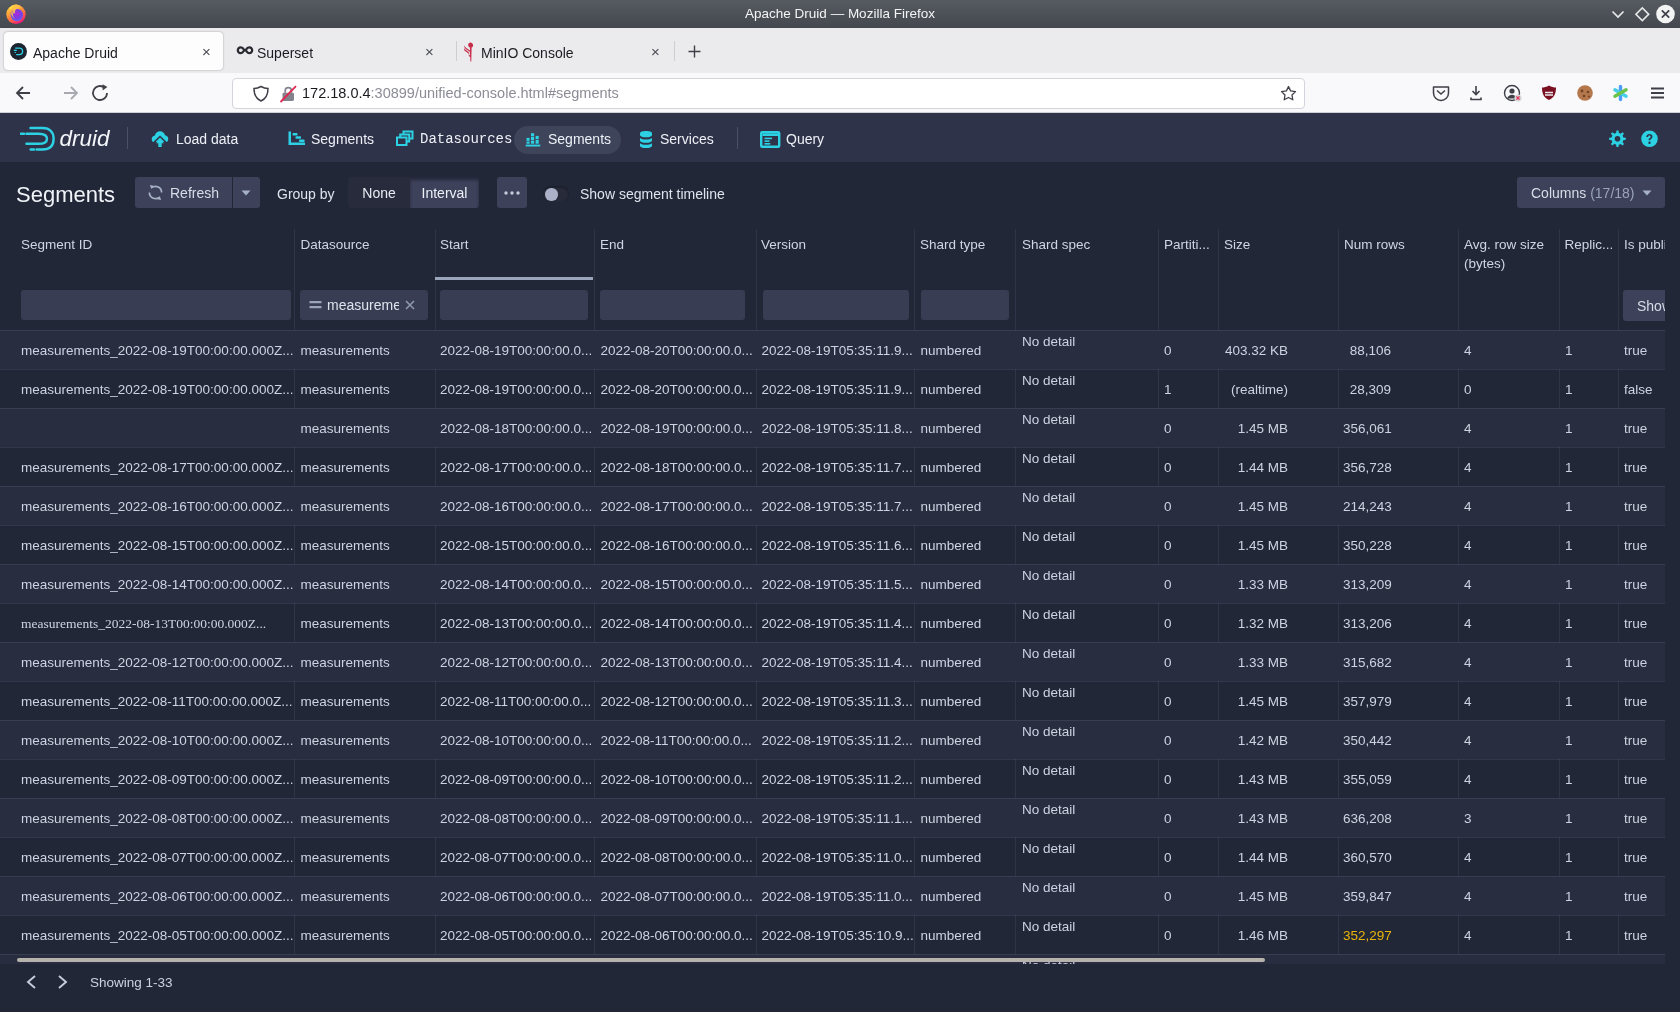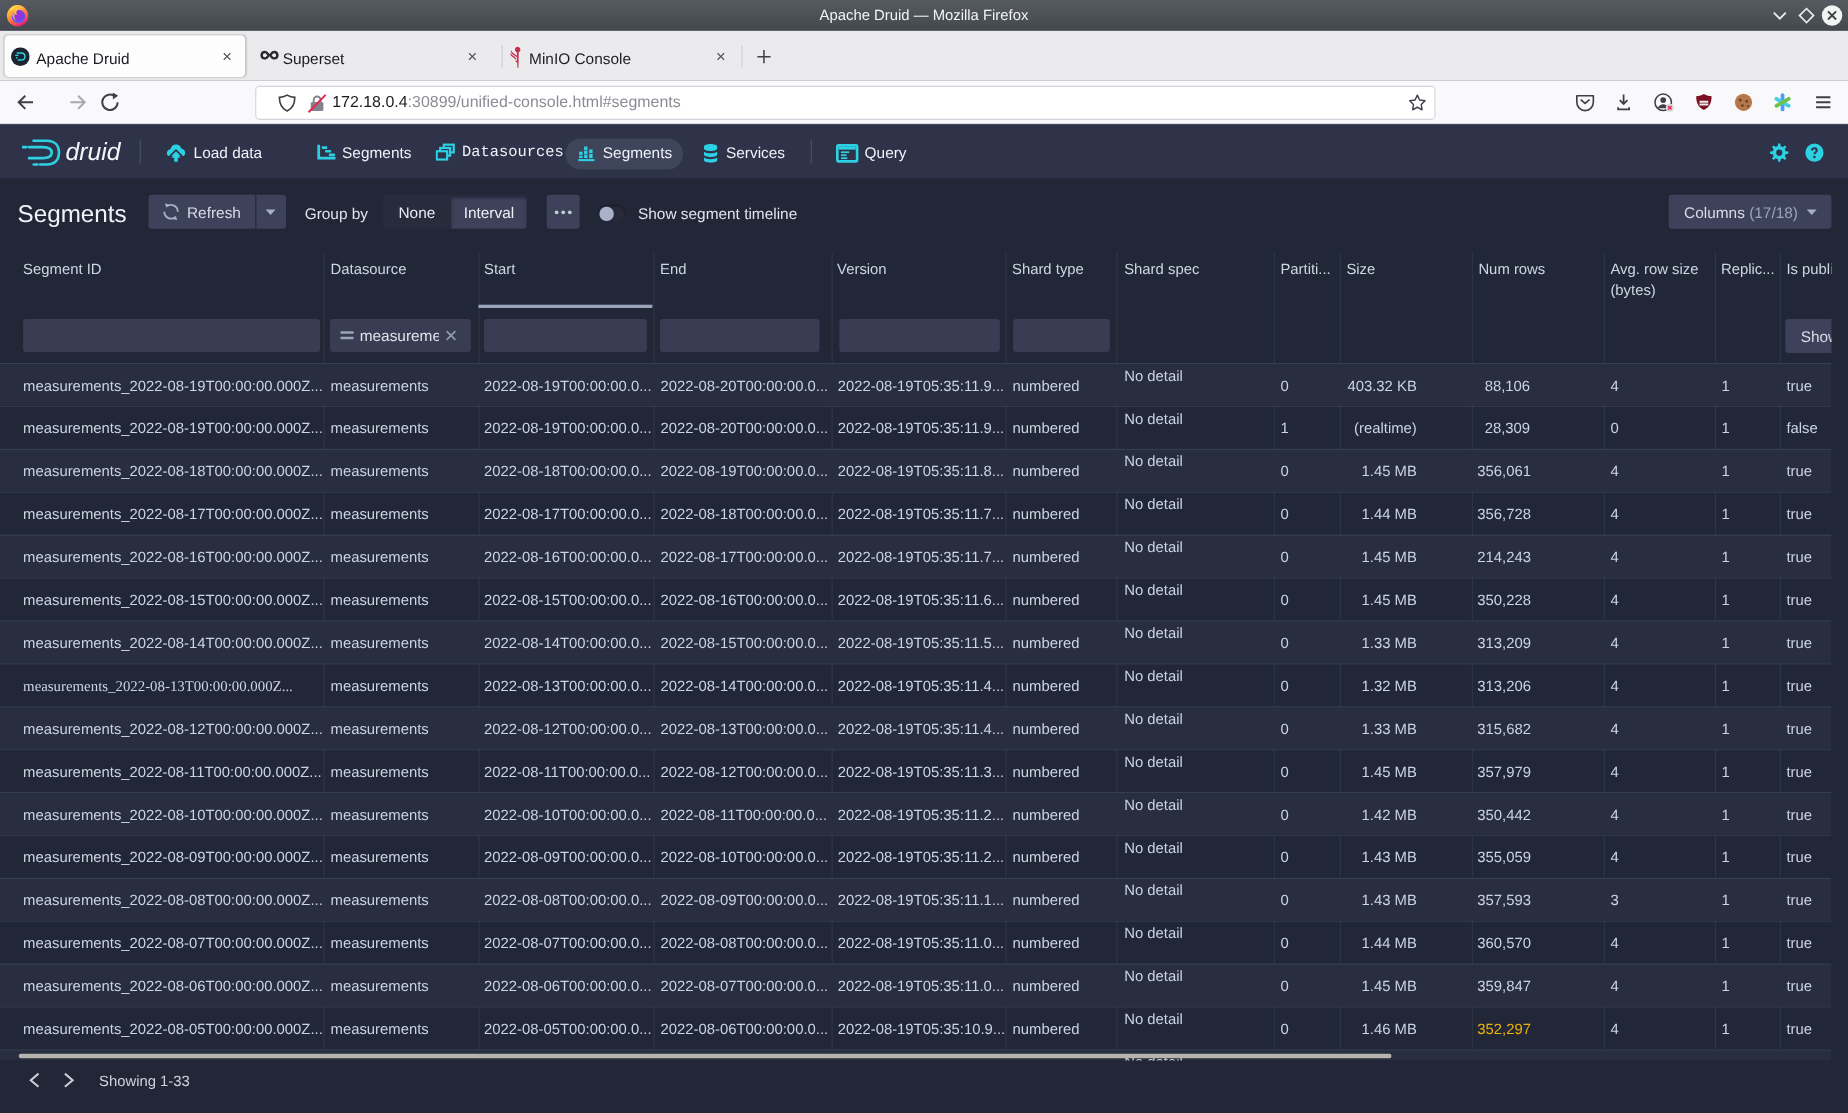--- a/index.html
+++ b/index.html
@@ -278,21 +278,20 @@
 <div class="abs" style="left:761.5px;top:141px;height:39px;line-height:39px;font-size:13.5px;color:#ccd3e2;white-space:nowrap;">2022-08-19T05:35:11.9...</div>
 <div class="abs" style="left:920.5px;top:141px;height:39px;line-height:39px;font-size:13.5px;color:#ccd3e2;white-space:nowrap;">numbered</div>
 <div class="abs" style="left:1164px;top:141px;height:39px;line-height:39px;font-size:13.5px;color:#ccd3e2;white-space:nowrap;">1</div>
 <div class="abs" style="left:1464px;top:141px;height:39px;line-height:39px;font-size:13.5px;color:#ccd3e2;white-space:nowrap;">0</div>
 <div class="abs" style="left:1565px;top:141px;height:39px;line-height:39px;font-size:13.5px;color:#ccd3e2;white-space:nowrap;">1</div>
 <div class="abs" style="left:1624px;top:141px;height:39px;line-height:39px;font-size:13.5px;color:#ccd3e2;white-space:nowrap;">false</div>
 <div class="abs" style="left:1224px;top:141px;width:64px;text-align:right;height:39px;line-height:39px;font-size:13.5px;color:#ccd3e2;">(realtime)</div>
 <div class="abs" style="left:1343px;top:141px;width:48px;text-align:right;height:39px;line-height:39px;font-size:13.5px;color:#ccd3e2;">28,309</div>
 <div class="abs" style="left:1022px;top:144px;font-size:13.5px;color:#ccd3e2;">No detail</div>
 <div class="abs" style="left:0;top:179px;width:1665px;height:39px;background:#282d3f;border-top:1px solid rgba(160,175,210,0.13);"></div>
-<div class="abs" style="left:21px;top:180px;height:39px;line-height:39px;font-size:13.5px;color:#ccd3e2;white-space:nowrap;">measurements_2022-08-18T00:00:00.000Z...</div>
 <div class="abs" style="left:300.5px;top:180px;height:39px;line-height:39px;font-size:13.5px;color:#ccd3e2;white-space:nowrap;">measurements</div>
 <div class="abs" style="left:440px;top:180px;height:39px;line-height:39px;font-size:13.5px;color:#ccd3e2;white-space:nowrap;">2022-08-18T00:00:00.0...</div>
 <div class="abs" style="left:600.5px;top:180px;height:39px;line-height:39px;font-size:13.5px;color:#ccd3e2;white-space:nowrap;">2022-08-19T00:00:00.0...</div>
 <div class="abs" style="left:761.5px;top:180px;height:39px;line-height:39px;font-size:13.5px;color:#ccd3e2;white-space:nowrap;">2022-08-19T05:35:11.8...</div>
 <div class="abs" style="left:920.5px;top:180px;height:39px;line-height:39px;font-size:13.5px;color:#ccd3e2;white-space:nowrap;">numbered</div>
 <div class="abs" style="left:1164px;top:180px;height:39px;line-height:39px;font-size:13.5px;color:#ccd3e2;white-space:nowrap;">0</div>
 <div class="abs" style="left:1464px;top:180px;height:39px;line-height:39px;font-size:13.5px;color:#ccd3e2;white-space:nowrap;">4</div>
 <div class="abs" style="left:1565px;top:180px;height:39px;line-height:39px;font-size:13.5px;color:#ccd3e2;white-space:nowrap;">1</div>
 <div class="abs" style="left:1624px;top:180px;height:39px;line-height:39px;font-size:13.5px;color:#ccd3e2;white-space:nowrap;">true</div>
 <div class="abs" style="left:1224px;top:180px;width:64px;text-align:right;height:39px;line-height:39px;font-size:13.5px;color:#ccd3e2;">1.45 MB</div>
@@ -429,21 +428,21 @@
 <div class="abs" style="left:300.5px;top:570px;height:39px;line-height:39px;font-size:13.5px;color:#ccd3e2;white-space:nowrap;">measurements</div>
 <div class="abs" style="left:440px;top:570px;height:39px;line-height:39px;font-size:13.5px;color:#ccd3e2;white-space:nowrap;">2022-08-08T00:00:00.0...</div>
 <div class="abs" style="left:600.5px;top:570px;height:39px;line-height:39px;font-size:13.5px;color:#ccd3e2;white-space:nowrap;">2022-08-09T00:00:00.0...</div>
 <div class="abs" style="left:761.5px;top:570px;height:39px;line-height:39px;font-size:13.5px;color:#ccd3e2;white-space:nowrap;">2022-08-19T05:35:11.1...</div>
 <div class="abs" style="left:920.5px;top:570px;height:39px;line-height:39px;font-size:13.5px;color:#ccd3e2;white-space:nowrap;">numbered</div>
 <div class="abs" style="left:1164px;top:570px;height:39px;line-height:39px;font-size:13.5px;color:#ccd3e2;white-space:nowrap;">0</div>
 <div class="abs" style="left:1464px;top:570px;height:39px;line-height:39px;font-size:13.5px;color:#ccd3e2;white-space:nowrap;">3</div>
 <div class="abs" style="left:1565px;top:570px;height:39px;line-height:39px;font-size:13.5px;color:#ccd3e2;white-space:nowrap;">1</div>
 <div class="abs" style="left:1624px;top:570px;height:39px;line-height:39px;font-size:13.5px;color:#ccd3e2;white-space:nowrap;">true</div>
 <div class="abs" style="left:1224px;top:570px;width:64px;text-align:right;height:39px;line-height:39px;font-size:13.5px;color:#ccd3e2;">1.43 MB</div>
-<div class="abs" style="left:1343px;top:570px;width:48px;text-align:right;height:39px;line-height:39px;font-size:13.5px;color:#ccd3e2;">357,593</div>
+<div class="abs" style="left:1343px;top:570px;width:48px;text-align:right;height:39px;line-height:39px;font-size:13.5px;color:#ccd3e2;">636,208</div>
 <div class="abs" style="left:1022px;top:573px;font-size:13.5px;color:#ccd3e2;">No detail</div>
 <div class="abs" style="left:0;top:608px;width:1665px;height:39px;background:transparent;border-top:1px solid rgba(160,175,210,0.13);"></div>
 <div class="abs" style="left:21px;top:609px;height:39px;line-height:39px;font-size:13.5px;color:#ccd3e2;white-space:nowrap;">measurements_2022-08-07T00:00:00.000Z...</div>
 <div class="abs" style="left:300.5px;top:609px;height:39px;line-height:39px;font-size:13.5px;color:#ccd3e2;white-space:nowrap;">measurements</div>
 <div class="abs" style="left:440px;top:609px;height:39px;line-height:39px;font-size:13.5px;color:#ccd3e2;white-space:nowrap;">2022-08-07T00:00:00.0...</div>
 <div class="abs" style="left:600.5px;top:609px;height:39px;line-height:39px;font-size:13.5px;color:#ccd3e2;white-space:nowrap;">2022-08-08T00:00:00.0...</div>
 <div class="abs" style="left:761.5px;top:609px;height:39px;line-height:39px;font-size:13.5px;color:#ccd3e2;white-space:nowrap;">2022-08-19T05:35:11.0...</div>
 <div class="abs" style="left:920.5px;top:609px;height:39px;line-height:39px;font-size:13.5px;color:#ccd3e2;white-space:nowrap;">numbered</div>
 <div class="abs" style="left:1164px;top:609px;height:39px;line-height:39px;font-size:13.5px;color:#ccd3e2;white-space:nowrap;">0</div>
 <div class="abs" style="left:1464px;top:609px;height:39px;line-height:39px;font-size:13.5px;color:#ccd3e2;white-space:nowrap;">4</div>

